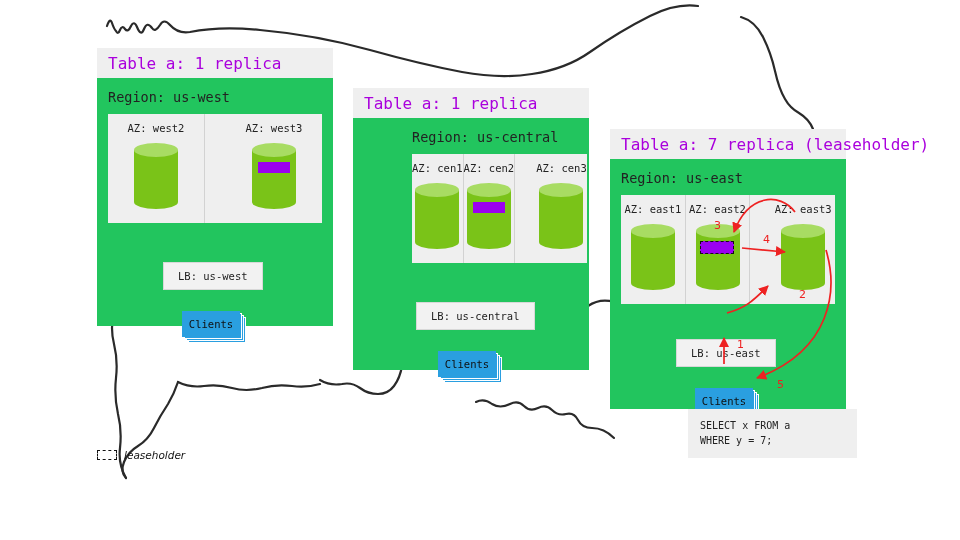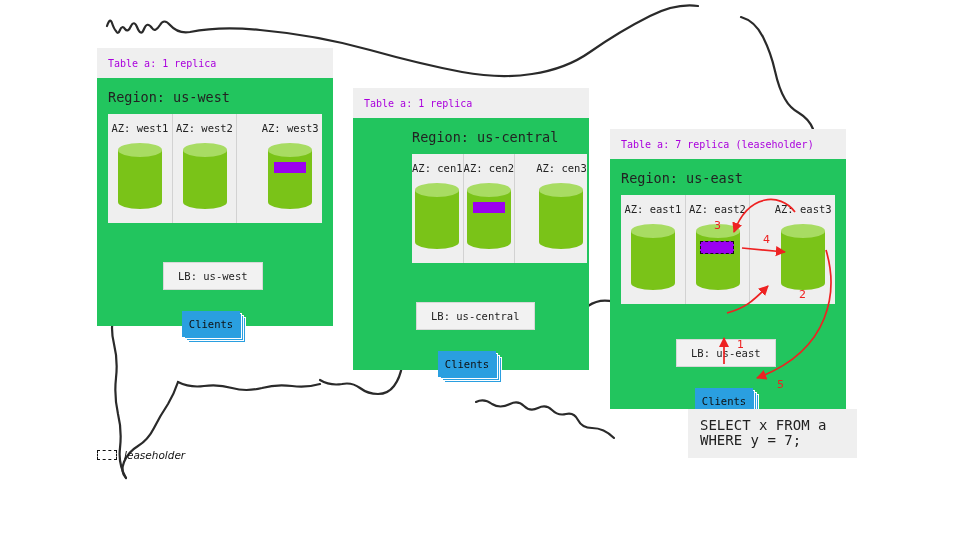--- a/index.html
+++ b/index.html
@@ -41,21 +41,21 @@
   .region-header {
     background: #efefef;
     height: 30px;
     display: flex;
     align-items: center;
     padding-left: 11px;
     box-sizing: border-box;
   }
   .region-header-text {
     color: #aa00dd;
-    font-size: 10px;
+    font-size: 16px;
     letter-spacing: 0px;
     white-space: nowrap;
   }
   .region-body {
     background: #22c55e;
     padding: 0;
     position: relative;
   }
   .region-title {
     font-size: 13.5px;
@@ -168,21 +168,21 @@
     justify-content: center;
     font-size: 10.5px;
     color: #101010;
     border: 0;
   }
 
   
   .sql-box {
     position: absolute;
     background: #efefef;
-    font-size: 14px;
+    font-size: 10px;
     line-height: 15px;
     color: #222;
     padding: 9px 12px 10px 12px;
     white-space: pre;
     z-index: 15;
   }
 
   
   .legend {
     position: absolute;
@@ -331,28 +331,20 @@
   </svg>
 
   <div class="region" style="left:97px; top:48px; width:236px;">
     <div class="region-header">
       <span class="region-header-text">Table a: 1 replica</span>
     </div>
     <div class="region-body" style="height:248px;">
       <div class="region-title">Region: us-west</div>
       <div class="az-row">
         <div class="az-cell">
-          <div class="az-label">AZ: west1</div>
-          <div class="cyl">
-            <div class="bottom"></div>
-            <div class="body"></div>
-            <div class="top"></div>
-          </div>
-        </div>
-        <div class="az-cell">
           <div class="az-label">AZ: west2</div>
           <div class="cyl">
             <div class="bottom"></div>
             <div class="body"></div>
             <div class="top"></div>
           </div>
         </div>
         <div class="az-cell">
           <div class="az-label">AZ: west3</div>
           <div class="cyl">

